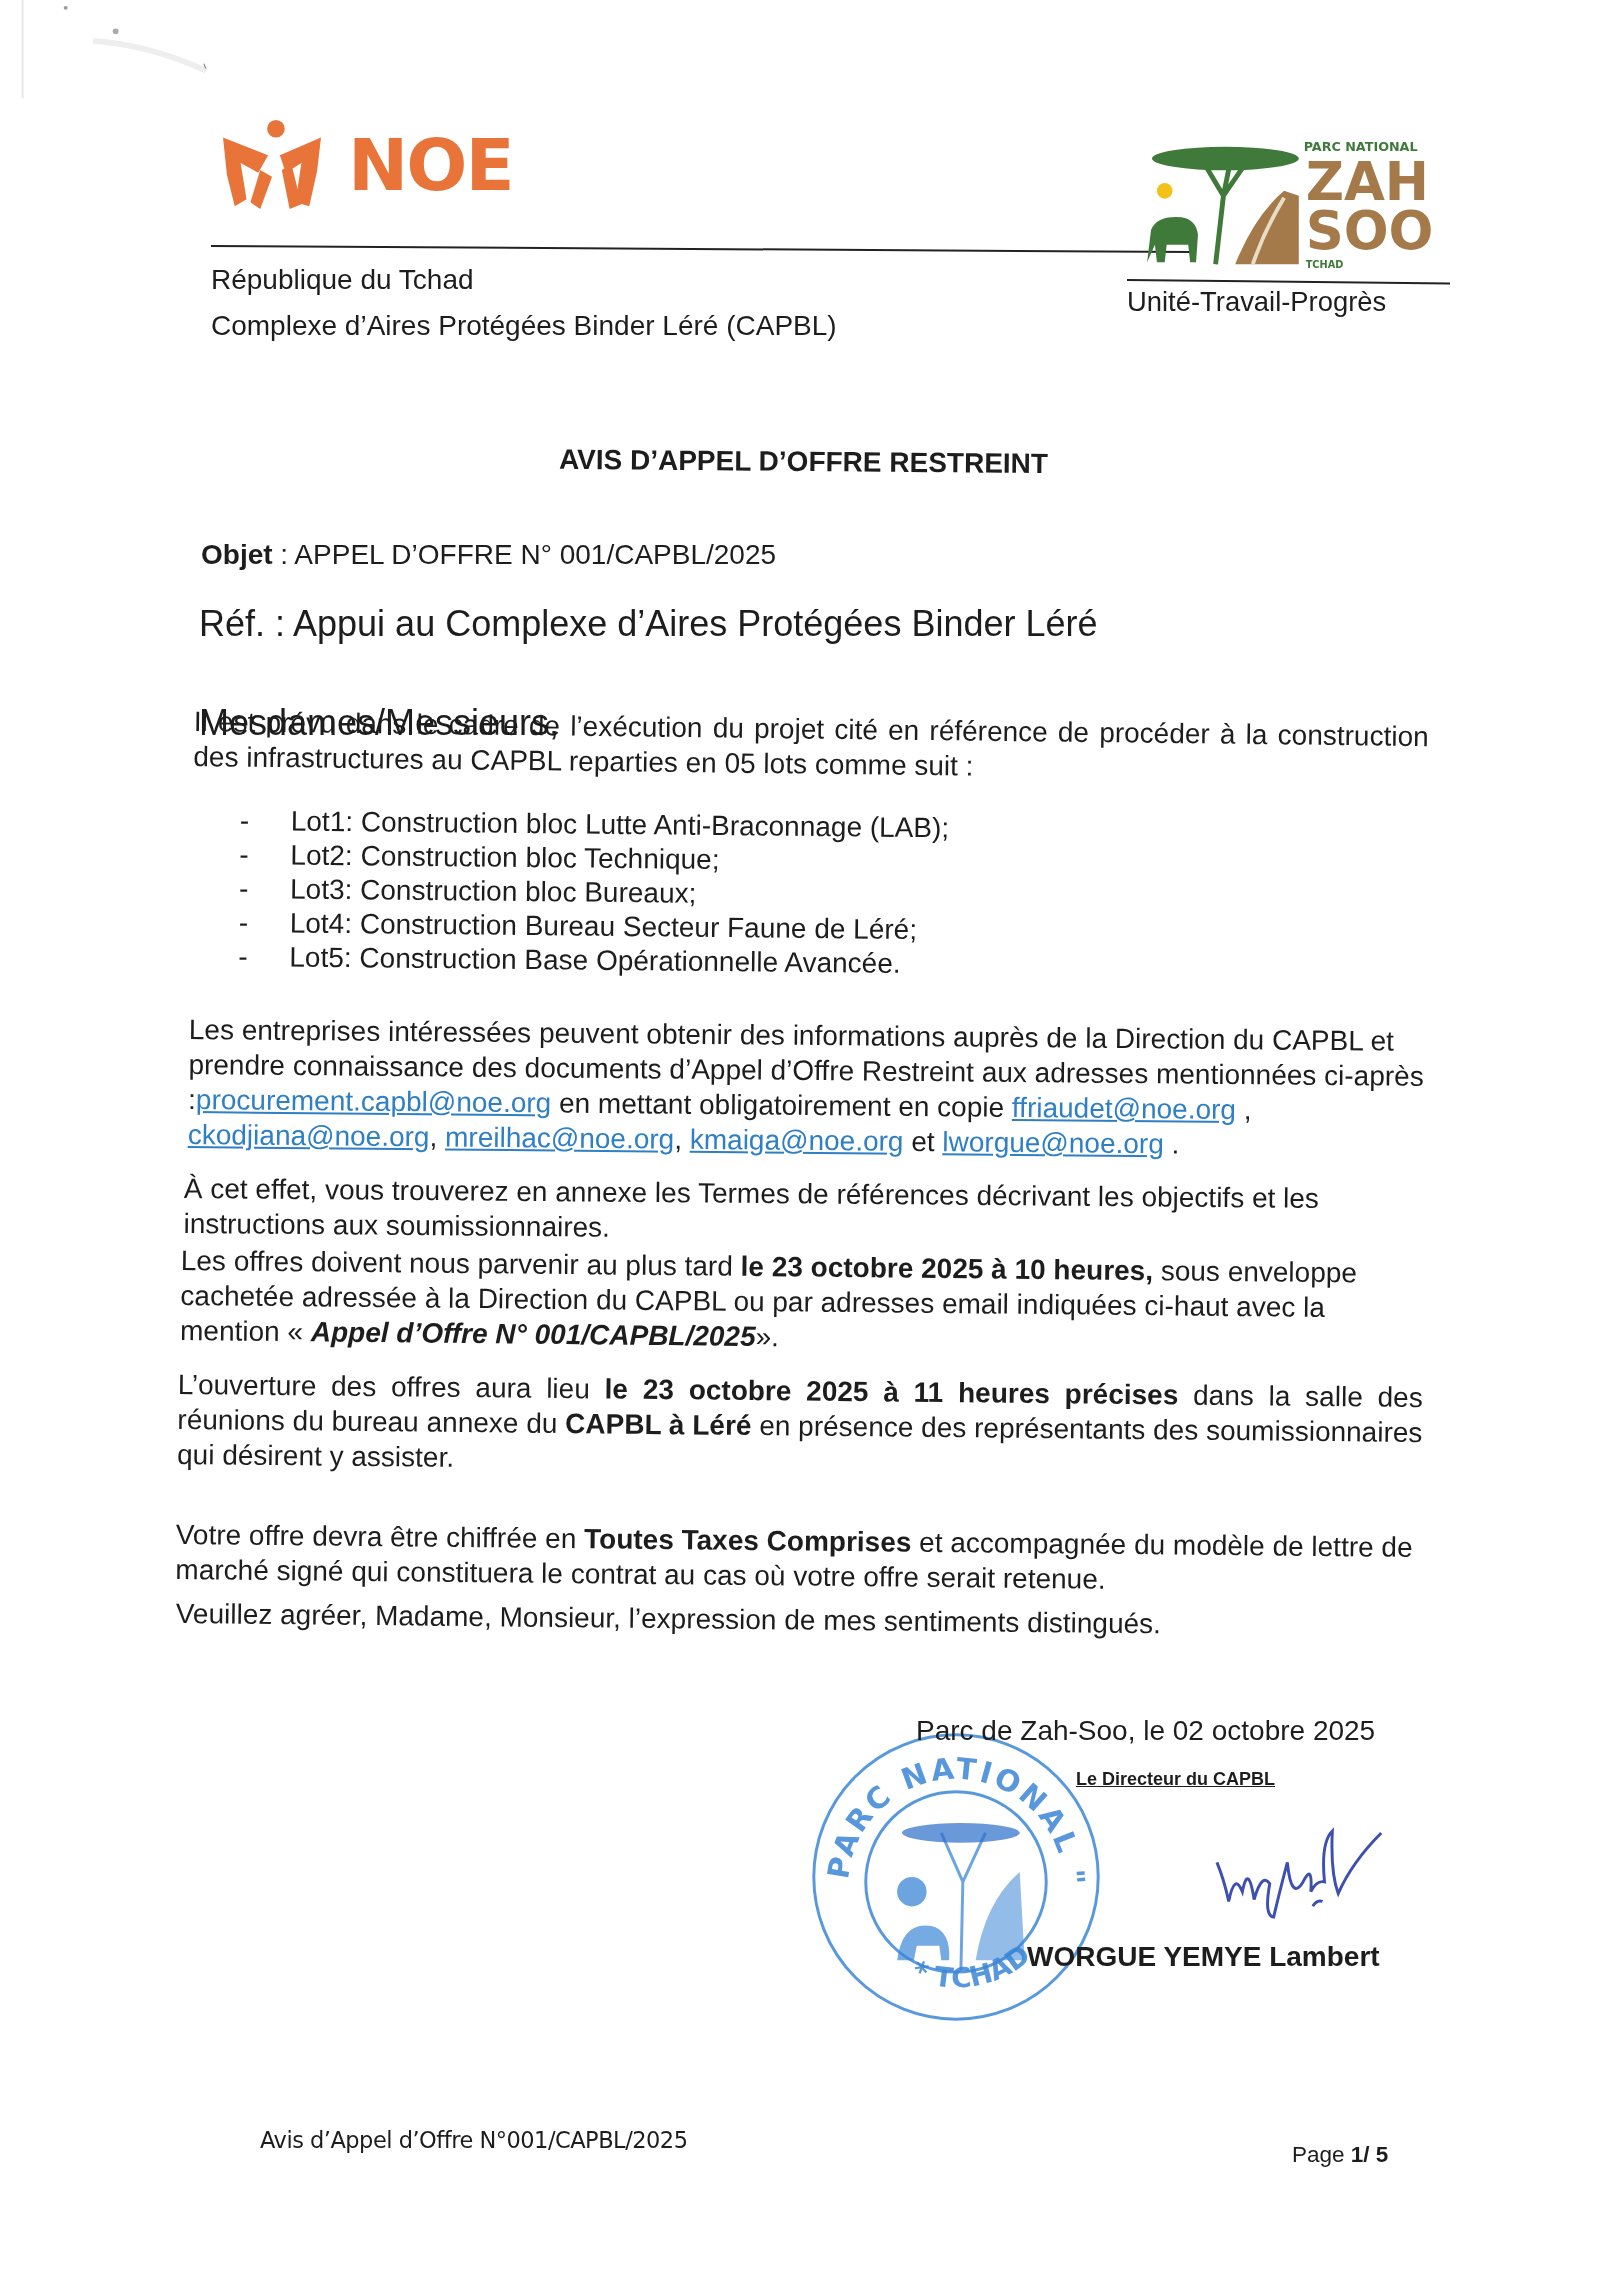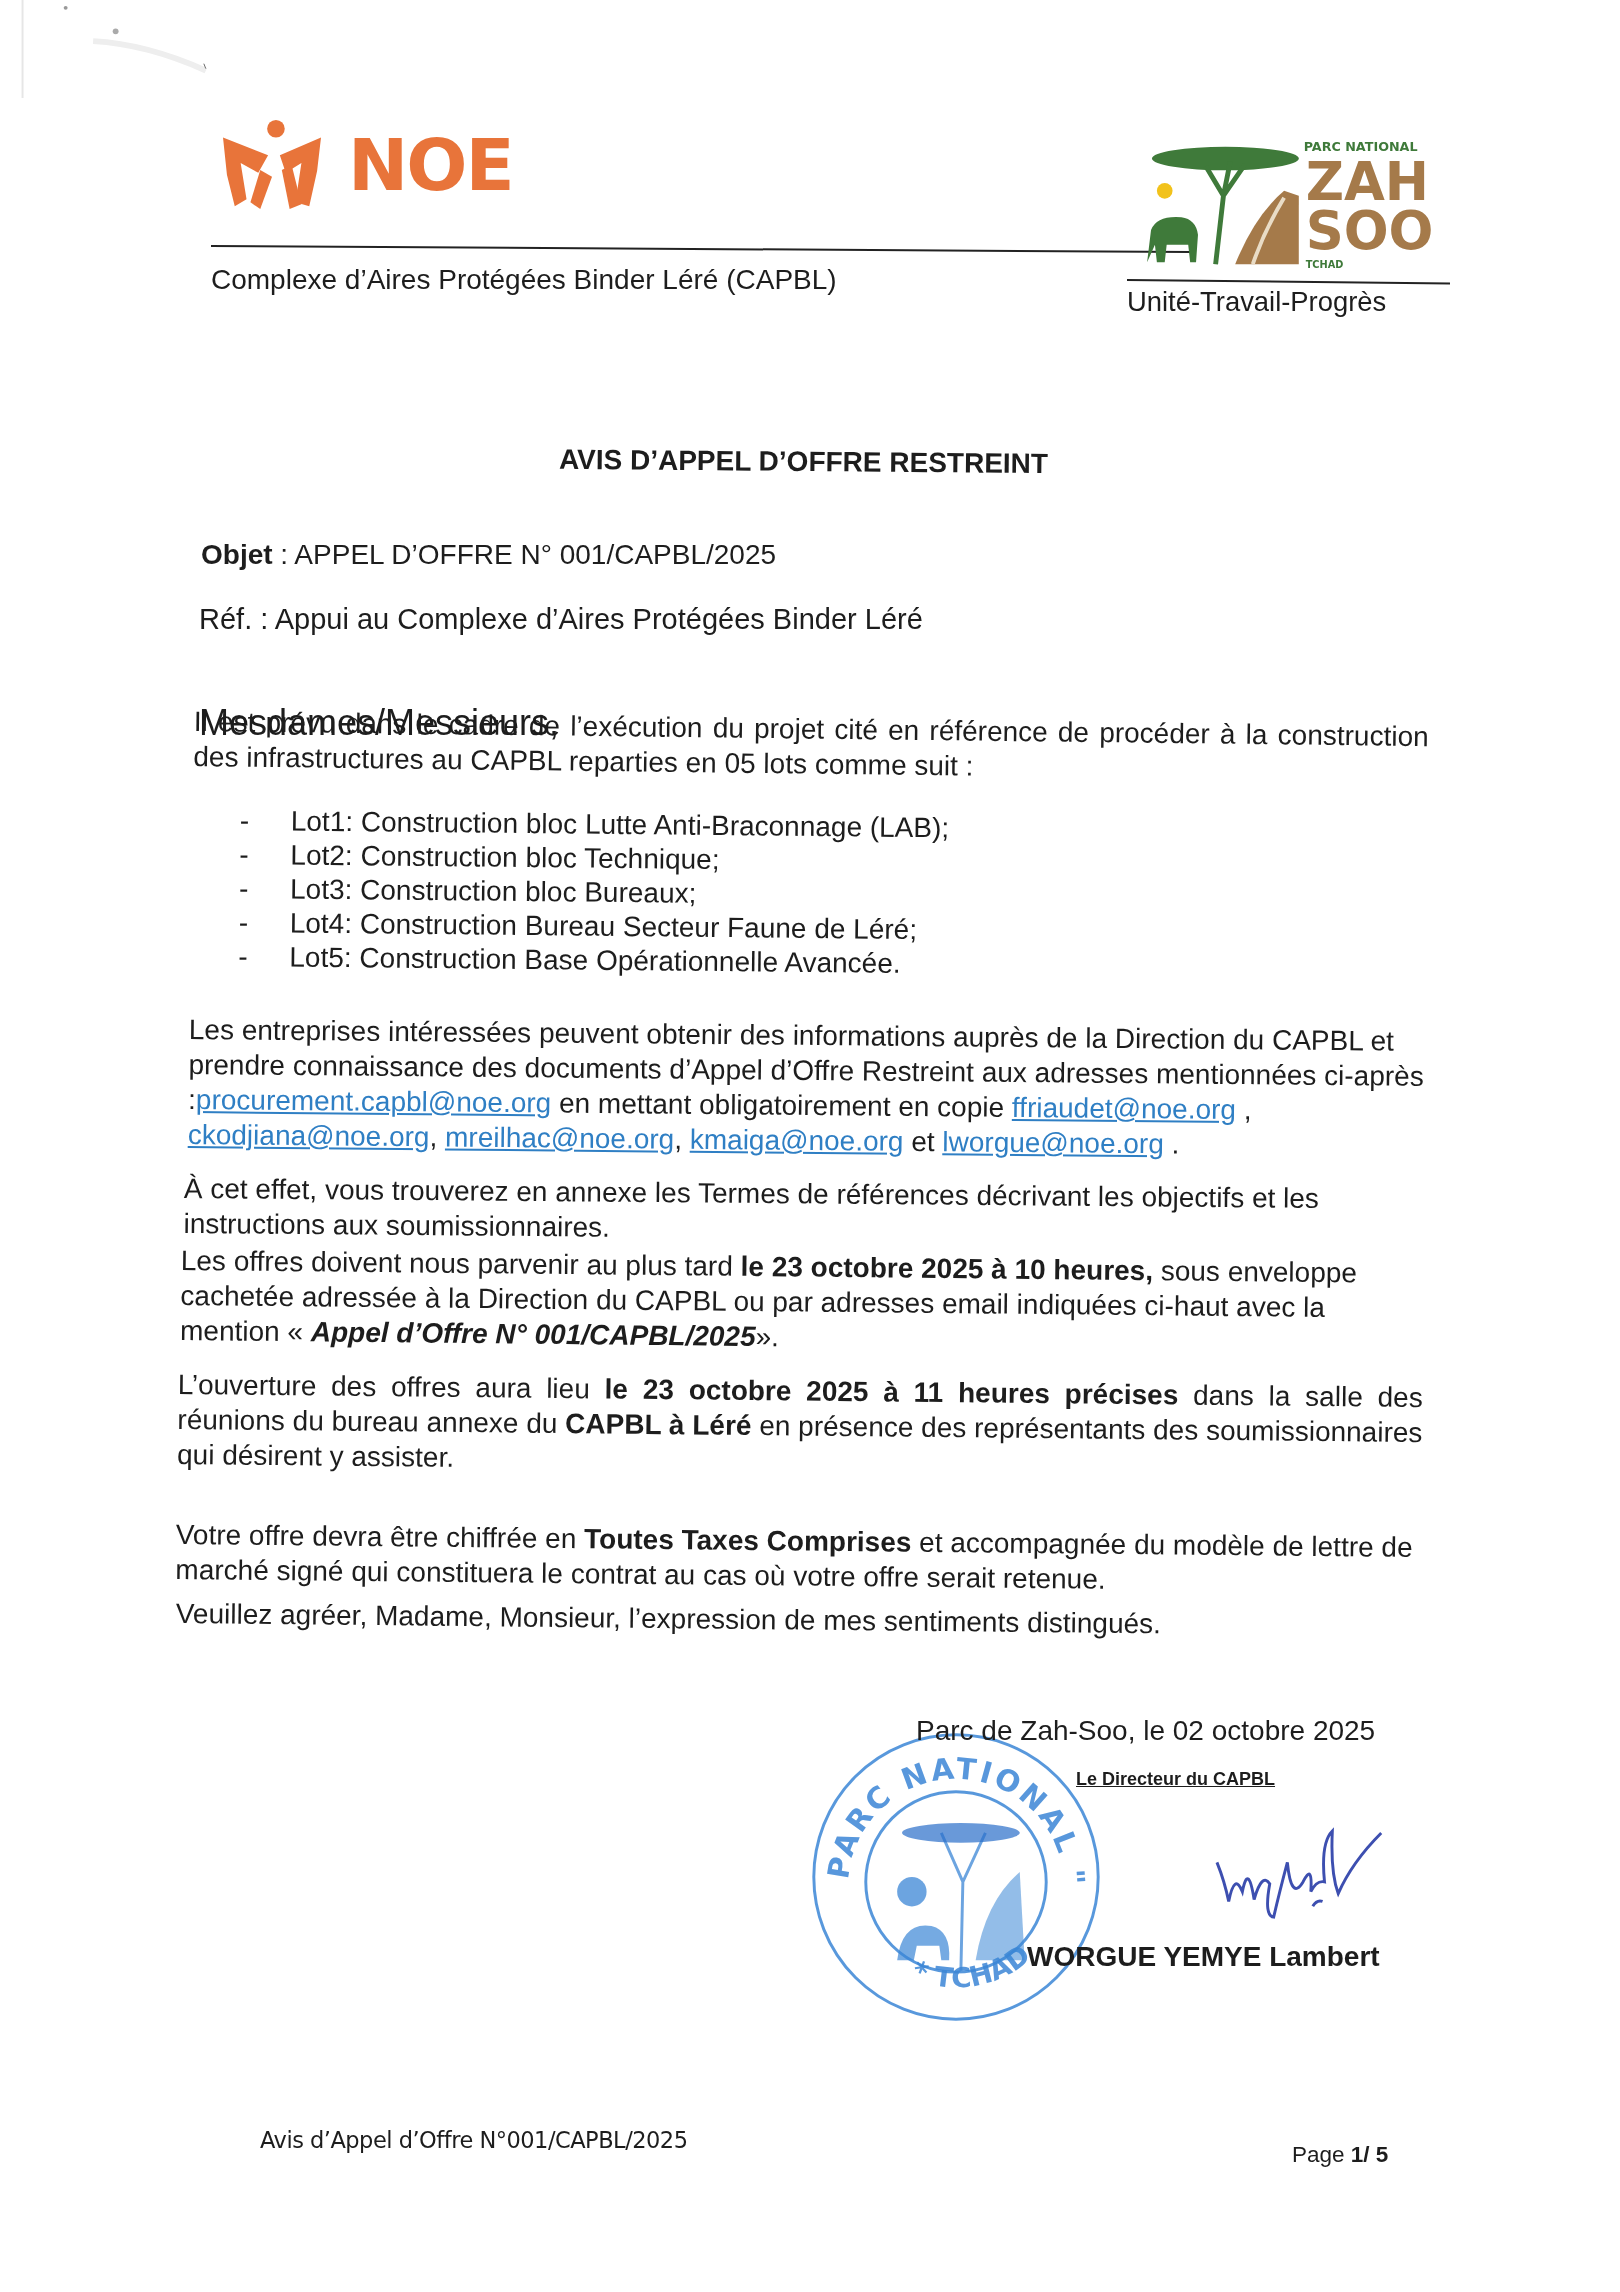--- a/index.html
+++ b/index.html
@@ -9,21 +9,21 @@
   .noe-logo { left:221px; top:116px; width:382px; height:98px; }
   .noe-text { font-family:"DejaVu Sans", sans-serif; font-weight:bold; font-size:72px; color:#e8743a; letter-spacing:-2px; line-height:98px; }
   .hline-left { left:211px; top:245px; width:980px; height:2px; background:#222; transform:rotate(0.35deg); transform-origin:left; }
   .hline-right { left:1127px; top:279px; width:323px; height:2px; background:#222; transform:rotate(0.6deg); transform-origin:left; }
   .addr { left:211px; top:257px; font-size:28px; line-height:46px; }
   .zah-logo { left:1137px; top:137px; width:304px; height:137px; }
   .motto { left:1127px; top:286px; font-size:27.4px; }
   .title { left:559px; top:446px; font-size:28px; font-weight:bold; transform:rotate(0.5deg); }
   .para { font-size:28px; line-height:35px; width:1235px; }
   .objet { left:201px; top:539px; font-size:28px;text-align:center; }
-  .ref { left:199px; top:603px; font-size:29px; }
+  .ref { left:199px; top:603px; font-size:36px; }
   .salut { left:199px; top:676px; font-size:36px;margin-top:26px; }
   .p1 { left:194px; top:704px; text-align:justify; transform:rotate(0.7deg); transform-origin:left top; }
   .lots { left:240px; top:804px; font-size:28px; line-height:34px; transform:rotate(0.6deg); transform-origin:left top; }
   .lots .lot { display:flex; }
   .lots .dash { width:51px; }
   .p2 { left:189px; top:1012px; width:1240px; transform:rotate(0.55deg); transform-origin:left top; }
   .p3 { left:184px; top:1171px; width:1240px; transform:rotate(0.5deg); transform-origin:left top; }
   .p4 { left:181px; top:1243px; width:1240px; transform:rotate(0.6deg); transform-origin:left top; }
   .p5 { left:178px; top:1367px; width:1245px; transform:rotate(0.6deg); transform-origin:left top; text-align:justify; }
   .p6 { left:176px; top:1517px; width:1245px; transform:rotate(0.6deg); transform-origin:left top; }
@@ -57,20 +57,21 @@
     <polygon points="102,22 60,40 66,58 82,48 76,88 90,92 98,56" fill="#e8743a"></polygon>
     <polygon points="40,55 52,62 40,95 30,88" fill="#e8743a"></polygon>
     <polygon points="62,55 72,50 82,90 70,95" fill="#e8743a"></polygon>
   </svg>
   <div class="noe-text" style="position:absolute;left:127px;top:0">NOE</div>
 </div>
 
 <div class="abs hline-left"></div>
 
 <div class="abs addr">
+  <div>République du Tchad</div>
   <div>Complexe d’Aires Protégées Binder Léré (CAPBL)</div>
 </div>
 
 <div class="abs zah-logo">
   <svg width="304" height="137" viewBox="0 0 310 140">
     <circle cx="28" cy="55" r="8" fill="#f2c21b"></circle>
     <ellipse cx="90" cy="22" rx="75" ry="12" fill="#3f7a3a"></ellipse>
     <path d="M80 130 L88 60 L70 30 M88 60 L110 28 M88 60 L95 25" stroke="#3f7a3a" stroke-width="5" fill="none"></path>
     <path d="M10 128 L14 95 Q20 80 45 82 Q60 84 62 100 L60 128 L54 128 L52 110 L30 110 L28 128 L20 128 L18 110 Z" fill="#3f7a3a"></path>
     <path d="M100 130 Q120 80 150 55 L165 60 L165 130 Z" fill="#a57a4a"></path>

